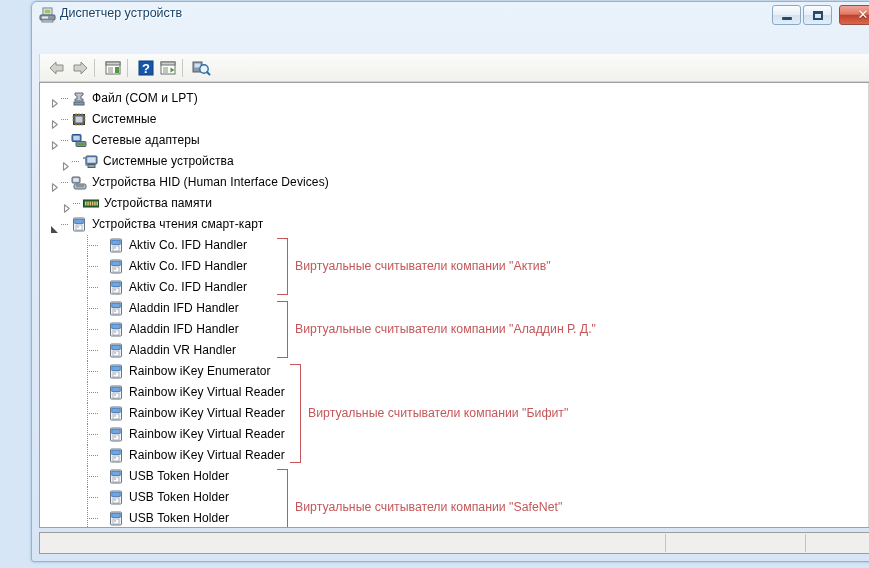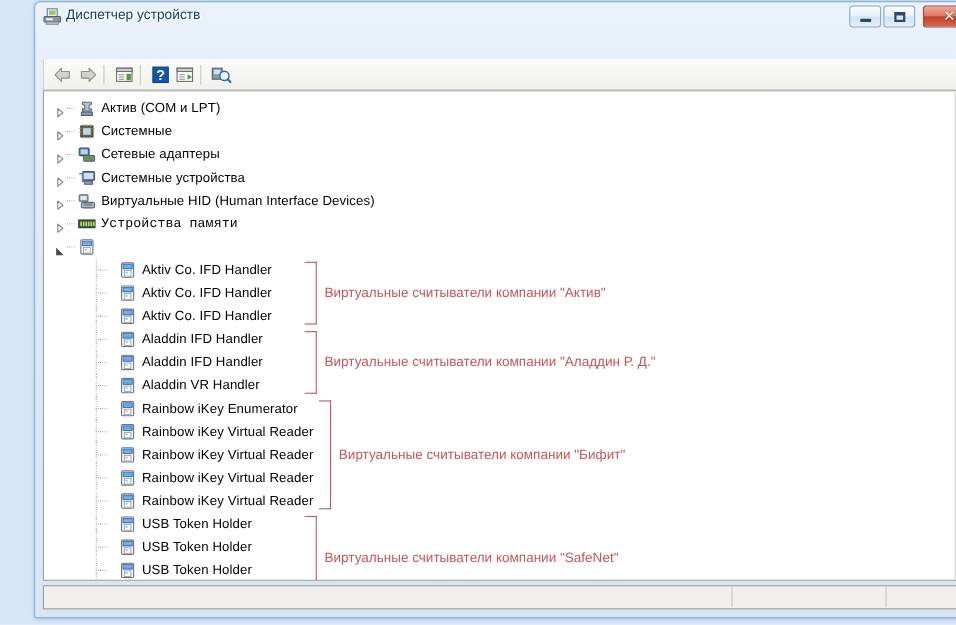--- a/index.html
+++ b/index.html
@@ -226,21 +226,21 @@
     <div id="tree">
         <div class="row" style="position: absolute; left: 0px; right: 0px; top: 5px;">
           <span class="twisty"><svg width="9" height="9" viewBox="0 0 9 9">
               <path d="M2.5 0.8 L7.2 4.5 L2.5 8.2 Z" fill="none" stroke="#8d8d8d" stroke-width="1.1" stroke-linejoin="round"></path>
             </svg></span>
           <span class="dots-h" style="left:21px;top:10px;width:8px"></span>
           <span class="node-icon" style="left:31px"><svg width="16" height="15" viewBox="0 0 16 15">
               <path d="M4 2h8v2l-2 1v3h2v2H4V8h2V5L4 4Z" fill="#b9c4cf" stroke="#5e6b77"></path>
                 <rect x="3" y="11" width="10" height="3" fill="#8b98a6" stroke="#53616e"></rect>
             </svg></span>
-          <span class="node-label" style="left:52px">Актив (COM и LPT)</span>
+          <span class="node-label" style="left:52px">Файл (COM и LPT)</span>
         </div>
         <div class="row" style="position: absolute; left: 0px; right: 0px; top: 26px;">
           <span class="twisty"><svg width="9" height="9" viewBox="0 0 9 9">
               <path d="M2.5 0.8 L7.2 4.5 L2.5 8.2 Z" fill="none" stroke="#8d8d8d" stroke-width="1.1" stroke-linejoin="round"></path>
             </svg></span>
           <span class="dots-h" style="left:21px;top:10px;width:8px"></span>
           <span class="node-icon" style="left:31px"><svg width="16" height="15" viewBox="0 0 16 15">
               <rect x="2.5" y="2.5" width="11" height="10" fill="#5b6570" stroke="#333b43"></rect>
                 <rect x="4.5" y="4.5" width="7" height="6" fill="#c9d2da"></rect>
                 <path d="M5 1v2M8 1v2M11 1v2M5 12v2M8 12v2M11 12v2M1 5h2M1 8h2M13 5h2M13 8h2" stroke="#c8a227" stroke-width="1"></path>
@@ -253,21 +253,21 @@
             </svg></span>
           <span class="dots-h" style="left:21px;top:10px;width:8px"></span>
           <span class="node-icon" style="left:31px"><svg width="16" height="15" viewBox="0 0 16 15">
               <rect x="1" y="1.5" width="9" height="7" rx="1" fill="#4d78b5" stroke="#2c4f80"></rect>
                 <rect x="2.3" y="2.8" width="6.4" height="4.4" fill="#bcd4ee"></rect>
                 <rect x="5" y="8.5" width="10" height="5" rx="1" fill="#8b98a6" stroke="#4e5a66"></rect>
                 <rect x="6.3" y="9.7" width="7.4" height="2.6" fill="#5d9b3f"></rect>
             </svg></span>
           <span class="node-label" style="left:52px">Сетевые адаптеры</span>
         </div>
-        <div class="row" style="position: absolute; left: 0px; right: 0px; top: 68px; text-decoration: underline;">
+        <div class="row" style="position: absolute; left: 11px; right: 0px; top: 68px; text-decoration: underline;">
           <span class="twisty"><svg width="9" height="9" viewBox="0 0 9 9">
               <path d="M2.5 0.8 L7.2 4.5 L2.5 8.2 Z" fill="none" stroke="#8d8d8d" stroke-width="1.1" stroke-linejoin="round"></path>
             </svg></span>
           <span class="dots-h" style="left:21px;top:10px;width:8px"></span>
           <span class="node-icon" style="left:31px"><svg width="16" height="15" viewBox="0 0 16 15">
               <rect x="4" y="2" width="11" height="8" rx="1" fill="#6d8ab2" stroke="#3a5478"></rect>
                 <rect x="5.3" y="3.3" width="8.4" height="5.4" fill="#cfe0f2"></rect>
                 <rect x="6" y="10.5" width="7" height="3" fill="#93a2b2" stroke="#52606e"></rect>
                 <path d="M1 4h3v7h2" stroke="#6f8296" fill="none" stroke-width="1.3"></path>
             </svg></span>
@@ -277,23 +277,23 @@
           <span class="twisty"><svg width="9" height="9" viewBox="0 0 9 9">
               <path d="M2.5 0.8 L7.2 4.5 L2.5 8.2 Z" fill="none" stroke="#8d8d8d" stroke-width="1.1" stroke-linejoin="round"></path>
             </svg></span>
           <span class="dots-h" style="left:21px;top:10px;width:8px"></span>
           <span class="node-icon" style="left:31px"><svg width="16" height="15" viewBox="0 0 16 15">
               <rect x="1" y="2" width="8" height="6" rx="1" fill="#9aa7b4" stroke="#5a6773"></rect>
                 <rect x="2.2" y="3.2" width="5.6" height="3.6" fill="#dfe8f0"></rect>
                 <rect x="3" y="9" width="12" height="5" rx="1.5" fill="#b6bfc8" stroke="#5a6773"></rect>
                 <path d="M5 10.3h8M5 11.7h8" stroke="#7b8894"></path>
             </svg></span>
-          <span class="node-label" style="left:52px">Виртуальные HID (Human Interface Devices)</span>
-        </div>
-        <div class="row" style="position: absolute; left: 0px; right: 0px; top: 110px; font-family: Liberation Mono, monospace;">
+          <span class="node-label" style="left:52px">Устройства HID (Human Interface Devices)</span>
+        </div>
+        <div class="row" style="position: absolute; left: 12px; right: 0px; top: 110px;">
           <span class="twisty"><svg width="9" height="9" viewBox="0 0 9 9">
               <path d="M2.5 0.8 L7.2 4.5 L2.5 8.2 Z" fill="none" stroke="#8d8d8d" stroke-width="1.1" stroke-linejoin="round"></path>
             </svg></span>
           <span class="dots-h" style="left:21px;top:10px;width:8px"></span>
           <span class="node-icon" style="left:31px"><svg width="16" height="15" viewBox="0 0 16 15">
               <rect x="0.5" y="4" width="15" height="7" fill="#2f6b33" stroke="#1d4420"></rect>
                 <path d="M2 5.5h1.5v4H2zM4.3 5.5h1.5v4H4.3zM6.6 5.5h1.5v4H6.6zM8.9 5.5h1.5v4H8.9zM11.2 5.5h1.5v4h-1.5zM13.5 5.5H15v4h-1.5z" fill="#d8c47a"></path>
             </svg></span>
           <span class="node-label" style="left:52px">Устройства памяти</span>
         </div>
@@ -302,20 +302,21 @@
               <path d="M1 1 L8 8 L1 8 Z" fill="#4a4a4a"></path>
             </svg></span>
           <span class="dots-h" style="left:21px;top:10px;width:8px"></span>
           <span class="node-icon" style="left:31px"><svg width="16" height="15" viewBox="0 0 16 15">
               <rect x="2.5" y="1" width="11" height="13" rx="1" fill="#f2f4f7" stroke="#6b7682"></rect>
                 <rect x="3.8" y="2.2" width="8.4" height="4.2" fill="#3b86d8" stroke="#22579a" stroke-width=".6"></rect>
                 <path d="M4.2 3.1h7.6M4.2 4.2h7.6M4.2 5.3h7.6" stroke="#bcd9f5" stroke-width=".5"></path>
                 <rect x="5" y="8" width="6" height="5" fill="#ffffff" stroke="#8b96a2" stroke-width=".7"></rect>
                 <rect x="5.9" y="9.1" width="2.2" height="1.7" fill="#b9c3cd"></rect>
             </svg></span>
+          <span class="node-label" style="left:52px">Устройства чтения смарт-карт</span>
         </div>
         <div class="row" style="position: absolute; left: 0px; right: 0px; top: 152px;">
           <span class="dots" style="left:47px"></span>
           <span class="dots-h" style="left:47px;top:10px;width:11px"></span>
           <span class="node-icon" style="left:68px"><svg width="16" height="15" viewBox="0 0 16 15">
               <rect x="2.5" y="1" width="11" height="13" rx="1" fill="#f2f4f7" stroke="#6b7682"></rect>
                 <rect x="3.8" y="2.2" width="8.4" height="4.2" fill="#3b86d8" stroke="#22579a" stroke-width=".6"></rect>
                 <path d="M4.2 3.1h7.6M4.2 4.2h7.6M4.2 5.3h7.6" stroke="#bcd9f5" stroke-width=".5"></path>
                 <rect x="5" y="8" width="6" height="5" fill="#ffffff" stroke="#8b96a2" stroke-width=".7"></rect>
                 <rect x="5.9" y="9.1" width="2.2" height="1.7" fill="#b9c3cd"></rect>

